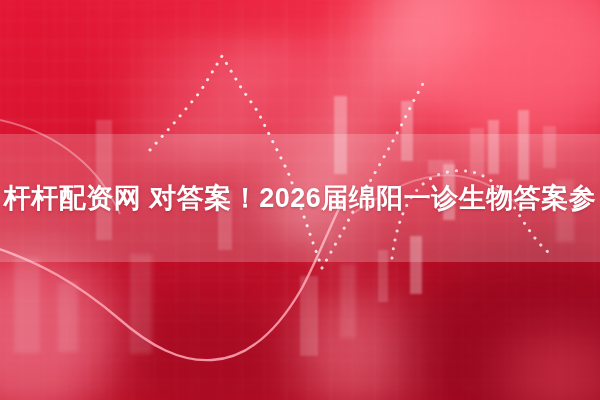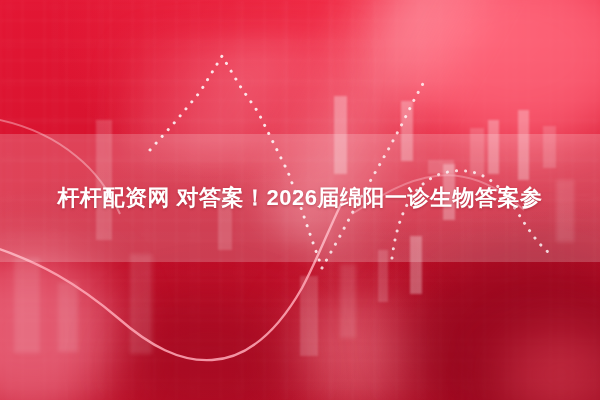--- a/index.html
+++ b/index.html
@@ -99,21 +99,21 @@
     height: 128px;
     display: flex;
     flex-direction: column;
     align-items: center;
     justify-content: center;
     gap: 8px;
     padding: 0 6px;
     box-sizing: border-box;
     color: #ffffff;
     font-weight: 700;
-    font-size: 22px;
+    font-size: 27px;
     line-height: 34px;
     letter-spacing: 0.5px;
     text-shadow: 0 1px 3px rgba(120,0,20,0.35);
     white-space: nowrap;
   }
   .hl-line { display: block; }
 </style>
 </head>
 <body>
 

